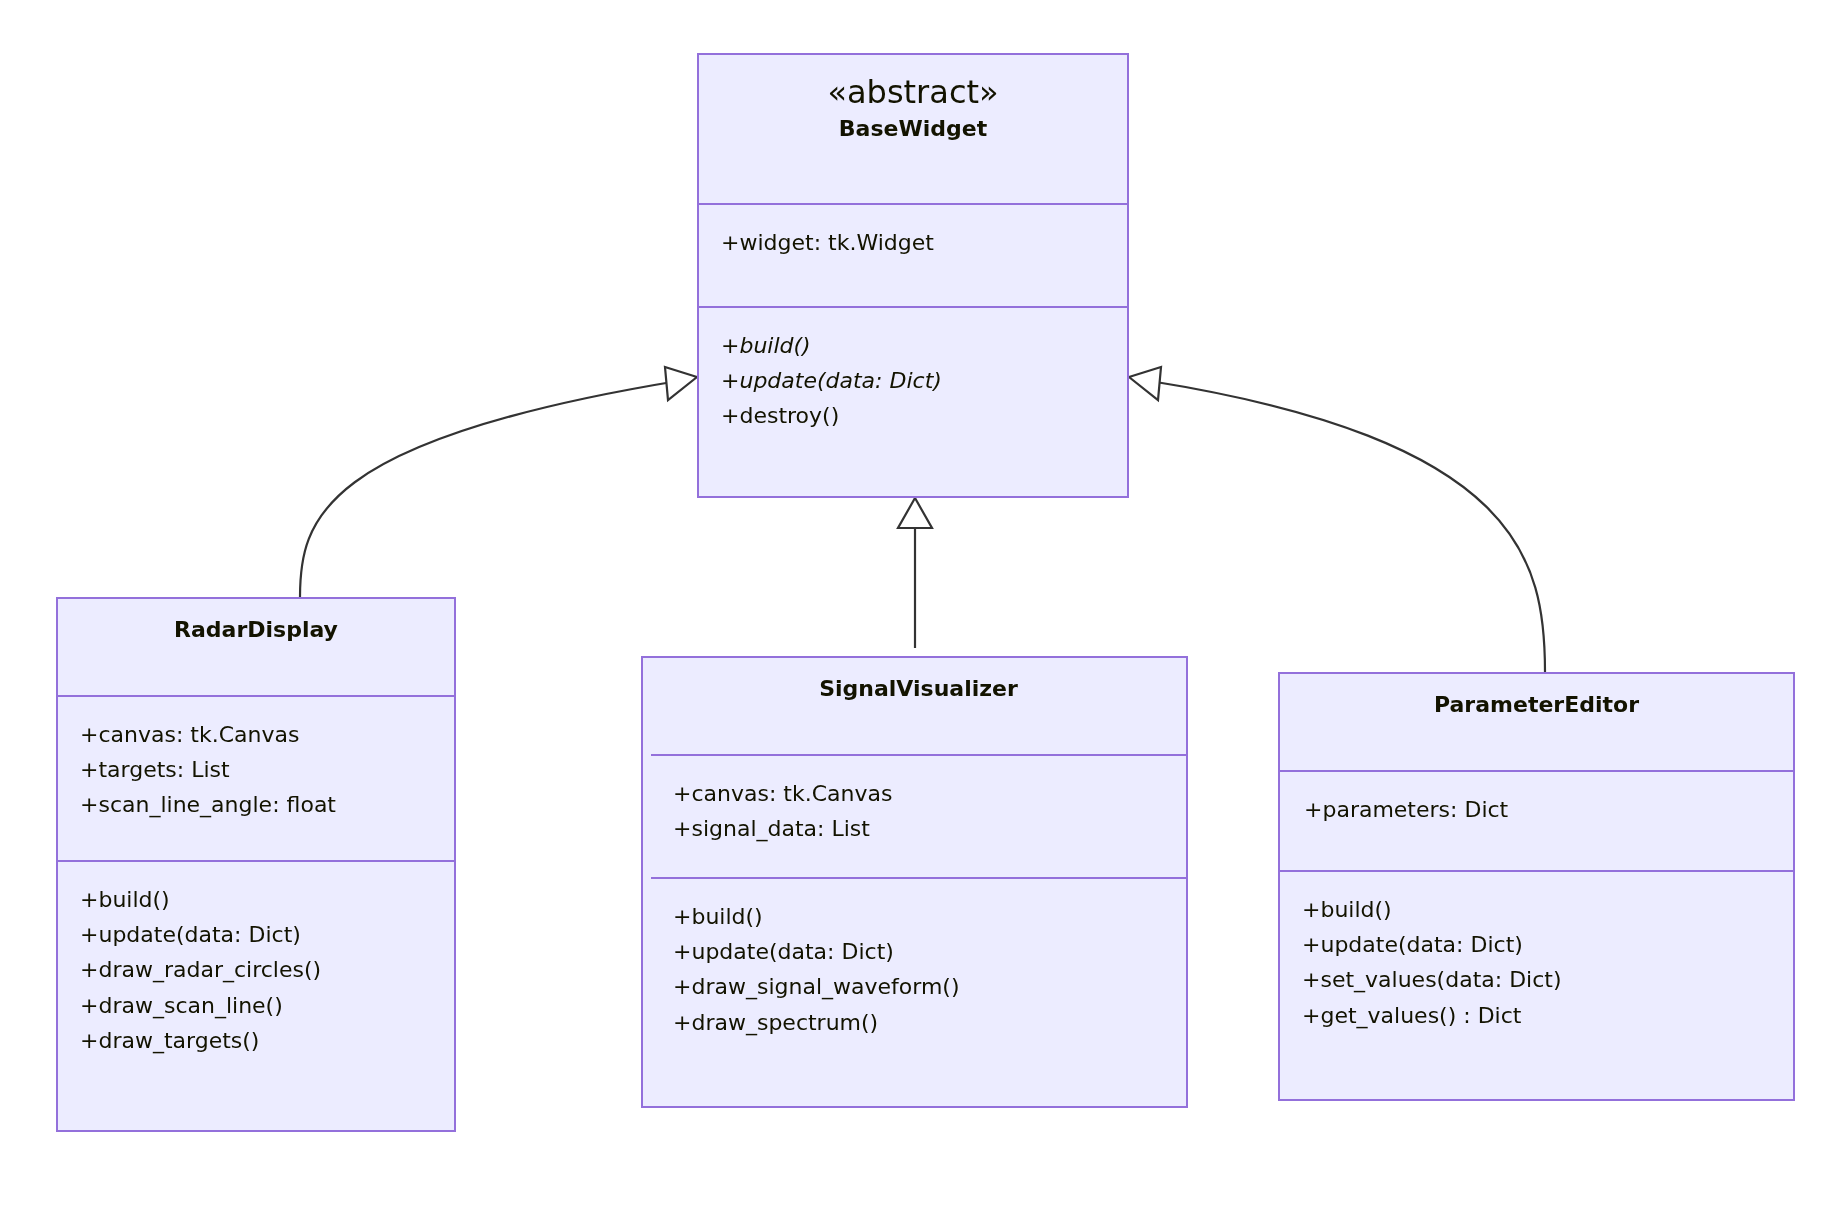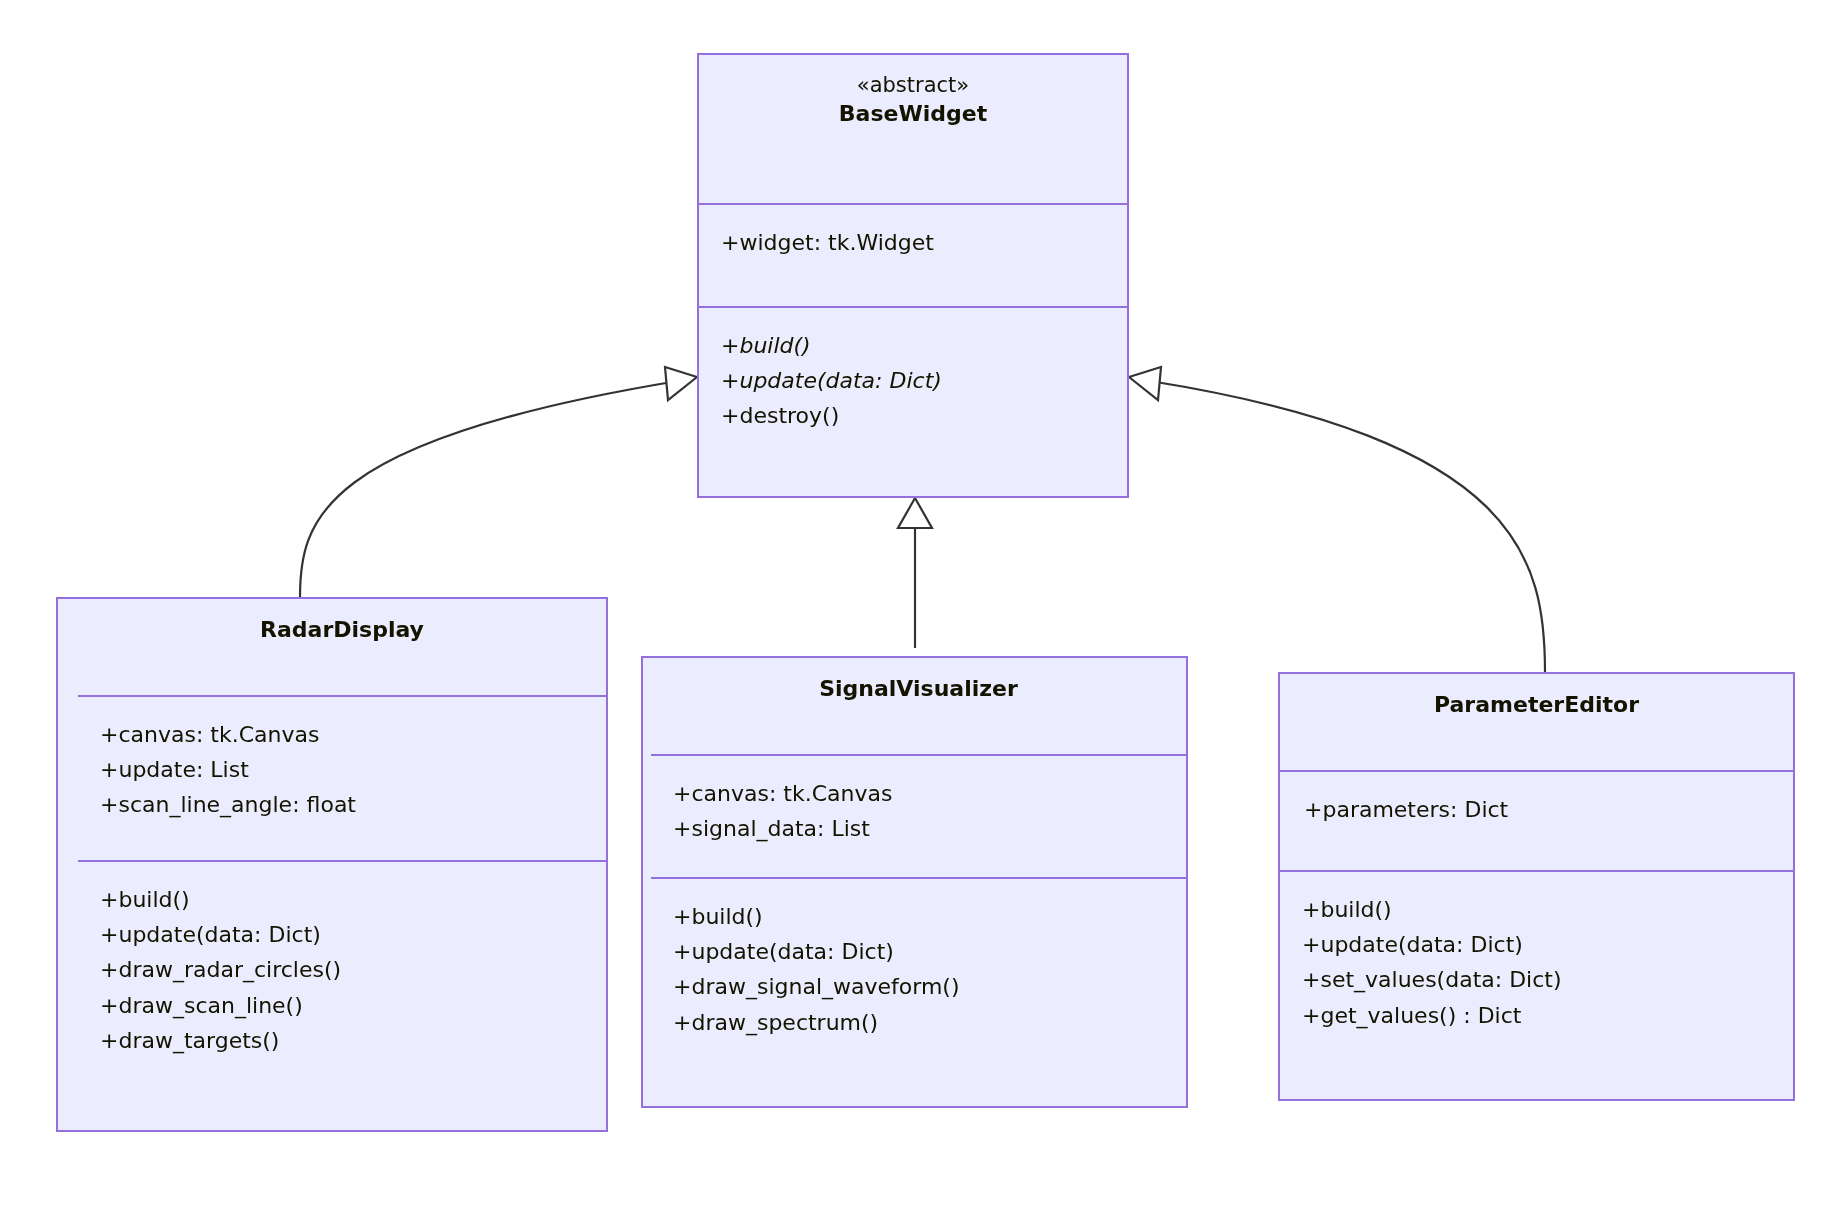--- a/index.html
+++ b/index.html
@@ -33,21 +33,21 @@
   }
   .uml-header {
     box-sizing: border-box;
     border-bottom: 2px solid #9370db;
     text-align: center;
     padding: 16px 12px 18px 12px;
     color: #131300;
   }
   .uml-stereotype {
     display: block;
-    font-size: 21px;
+    font-size: 32px;
     line-height: 1.35;
     font-weight: normal;
     color: #131300;
   }
   .uml-title {
     display: block;
     font-size: 22px;
     font-weight: bold;
     line-height: 1.35;
     color: #131300;
@@ -68,21 +68,21 @@
   }
   .uml-line.italic {
     font-style: italic;
   }
   
   #class-basewidget { left: 697px; top: 53px; width: 432px; }
   #class-basewidget .uml-header { min-height: 150px; }
   #class-basewidget .uml-attrs  { min-height: 103px; }
   #class-basewidget .uml-methods{ min-height: 188px; }
 
-  #class-radardisplay { left: 56px; top: 597px; width: 552px; padding-left: 20px; }
+  #class-radardisplay { left: 56px; top: 597px; width: 400px; }
   #class-radardisplay .uml-header { min-height: 98px; }
   #class-radardisplay .uml-attrs  { min-height: 165px; }
   #class-radardisplay .uml-methods{ min-height: 268px; }
 
   #class-signalvisualizer { left: 641px; top: 656px; width: 547px; padding-left: 8px; }
   #class-signalvisualizer .uml-header { min-height: 98px; }
   #class-signalvisualizer .uml-attrs  { min-height: 123px; }
   #class-signalvisualizer .uml-methods{ min-height: 227px; }
 
   #class-parametereditor { left: 1278px; top: 672px; width: 517px; }
@@ -133,21 +133,21 @@
       <div class="uml-line">+destroy()</div>
     </div>
   </div>
 
   <div class="uml-class" id="class-radardisplay">
     <div class="uml-header">
       <span class="uml-title">RadarDisplay</span>
     </div>
     <div class="uml-section uml-attrs">
       <div class="uml-line">+canvas: tk.Canvas</div>
-      <div class="uml-line">+update: List</div>
+      <div class="uml-line">+targets: List</div>
       <div class="uml-line">+scan_line_angle: float</div>
     </div>
     <div class="uml-section uml-methods">
       <div class="uml-line">+build()</div>
       <div class="uml-line">+update(data: Dict)</div>
       <div class="uml-line">+draw_radar_circles()</div>
       <div class="uml-line">+draw_scan_line()</div>
       <div class="uml-line">+draw_targets()</div>
     </div>
   </div>

